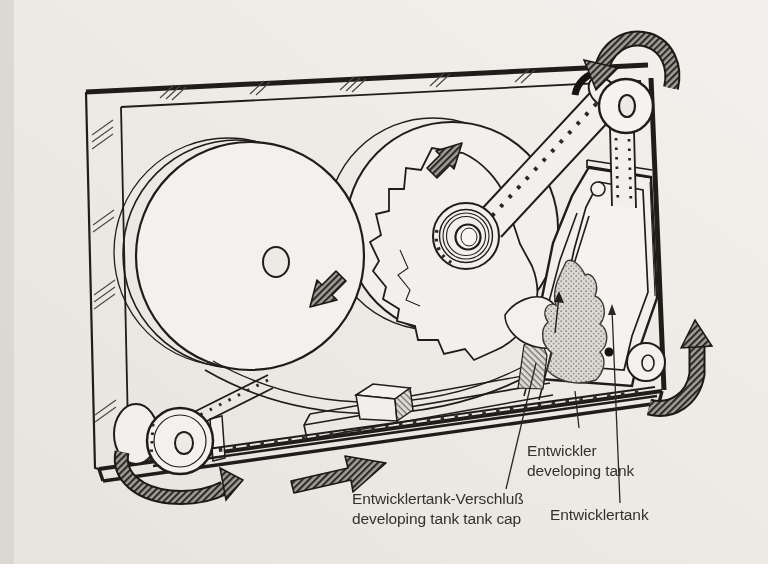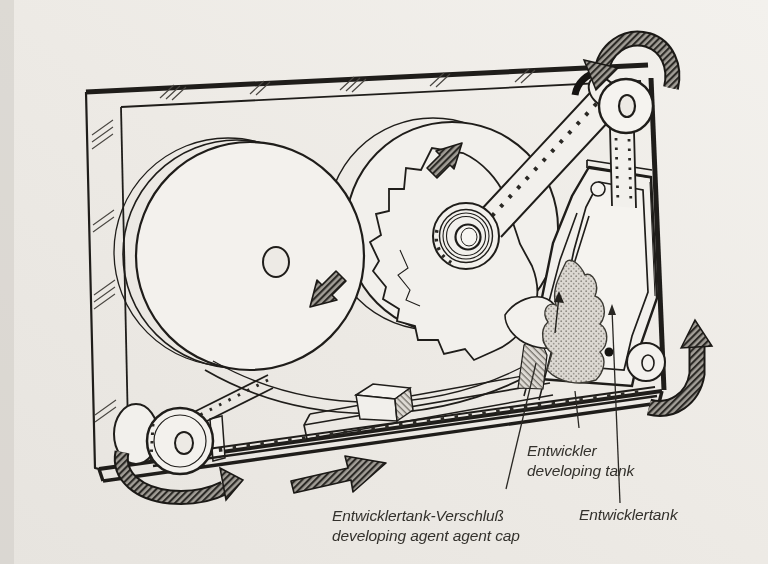--- a/index.html
+++ b/index.html
@@ -1,20 +1,19 @@
 <!DOCTYPE html>
 <html><head>
 <meta charset="utf-8">
 <style>
   html,body{margin:0;padding:0;background:#d8d5d0;}
   .stage{
     position:relative;width:768px;height:564px;overflow:hidden;
     background:#edeae5;
     font-family:"Liberation Sans", sans-serif;
-    font-style:italic;
   }
   .stage svg{position:absolute;left:0;top:0;}
   .callout{
     position:absolute;
     font-size:15.5px;line-height:20px;letter-spacing:-0.1px;
     color:#33312c;white-space:nowrap;
   }
   .callout span{display:block;}
 </style>
 </head>
@@ -227,20 +226,20 @@
     <path d="M579,428 L575,391"></path>
     <path d="M620,503 L612,309"></path>
     <path d="M612,304 L608,315 L616,315 Z" fill="#2a2824" stroke="none"></path>
   </g>
 </svg>
 
   <div class="callout" style="left:527px;top:441px;">
     <span>Entwickler</span>
     <span>developing tank</span>
   </div>
-  <div class="callout" style="left:332px;top:489px;margin-top:17px;">
+  <div class="callout" style="left:352px;top:489px;">
     <span>Entwicklertank-Verschluß</span>
-    <span>developing agent agent cap</span>
+    <span>developing tank tank cap</span>
   </div>
-  <div class="callout" style="left:550px;top:505px;margin-left:29px;">
+  <div class="callout" style="left:550px;top:505px;">
     <span>Entwicklertank</span>
   </div>
 </div>
 
 </body></html>

